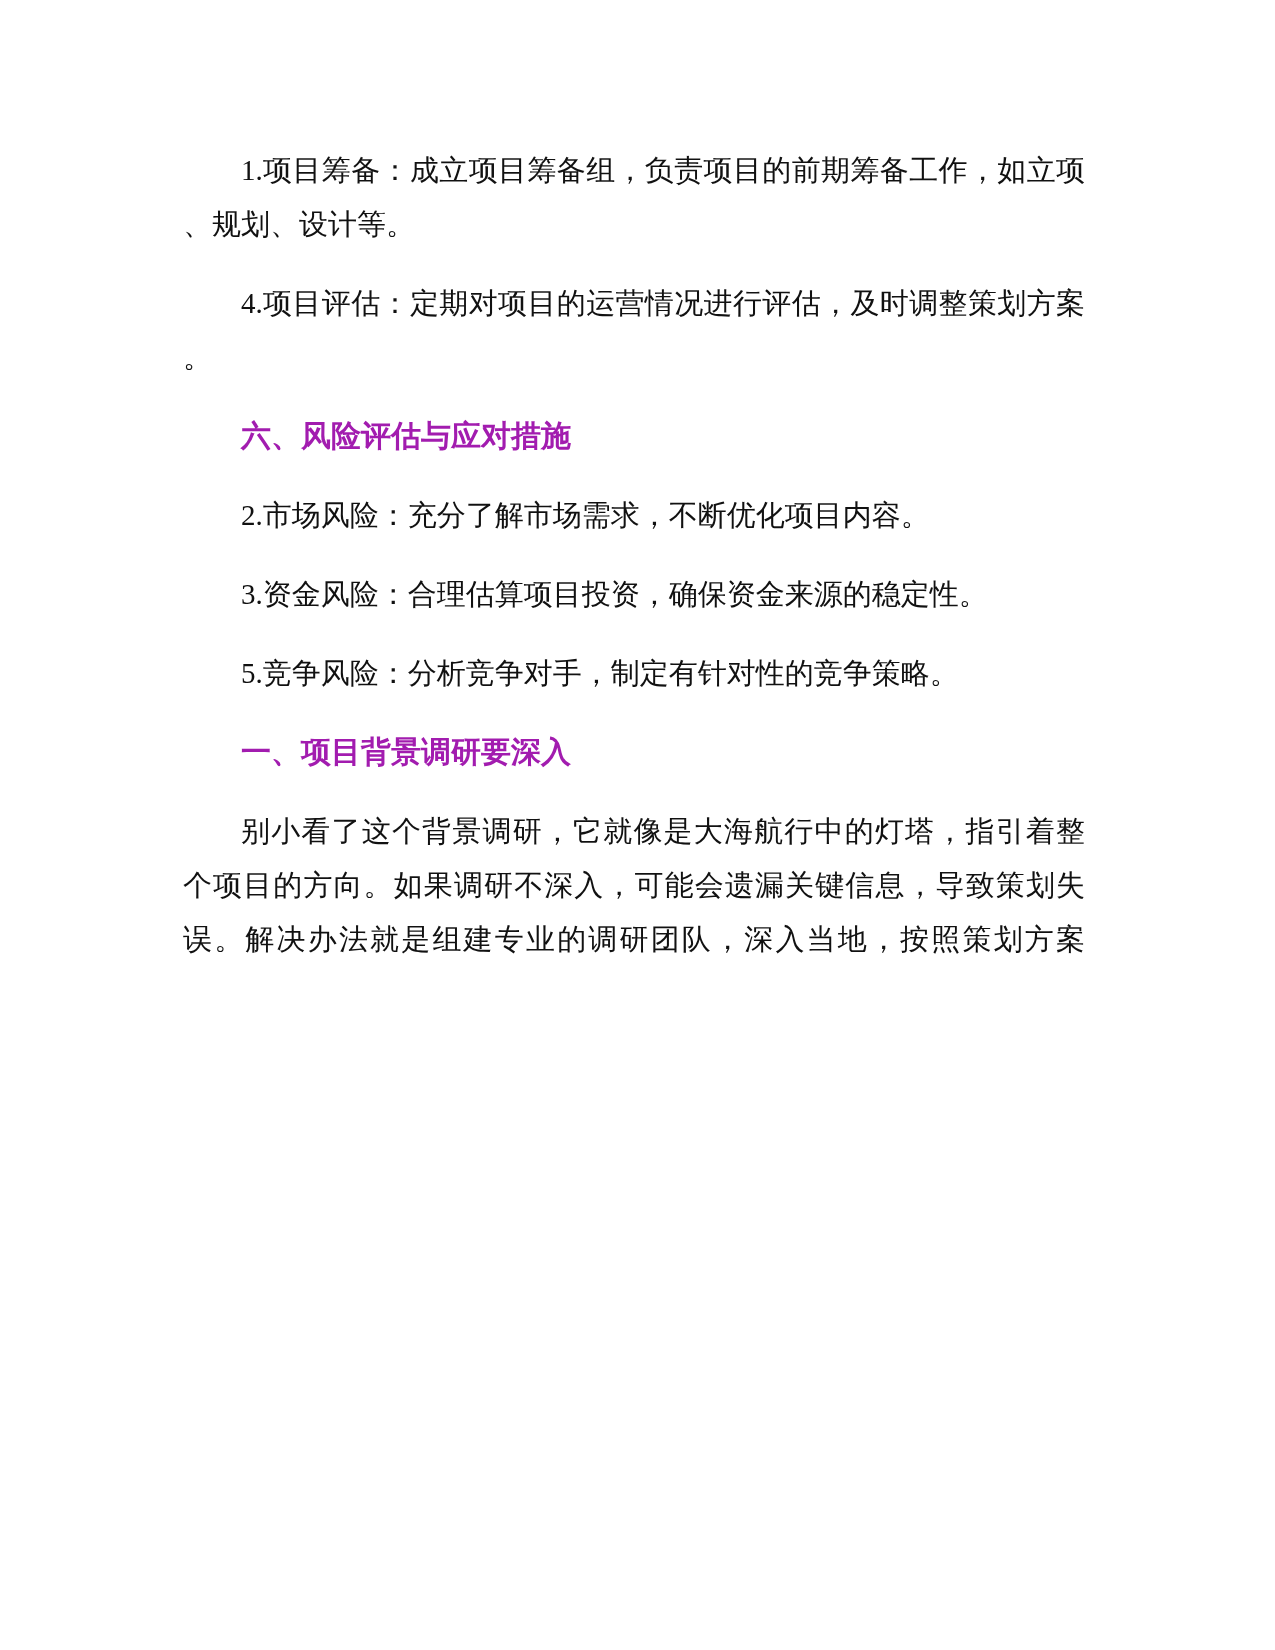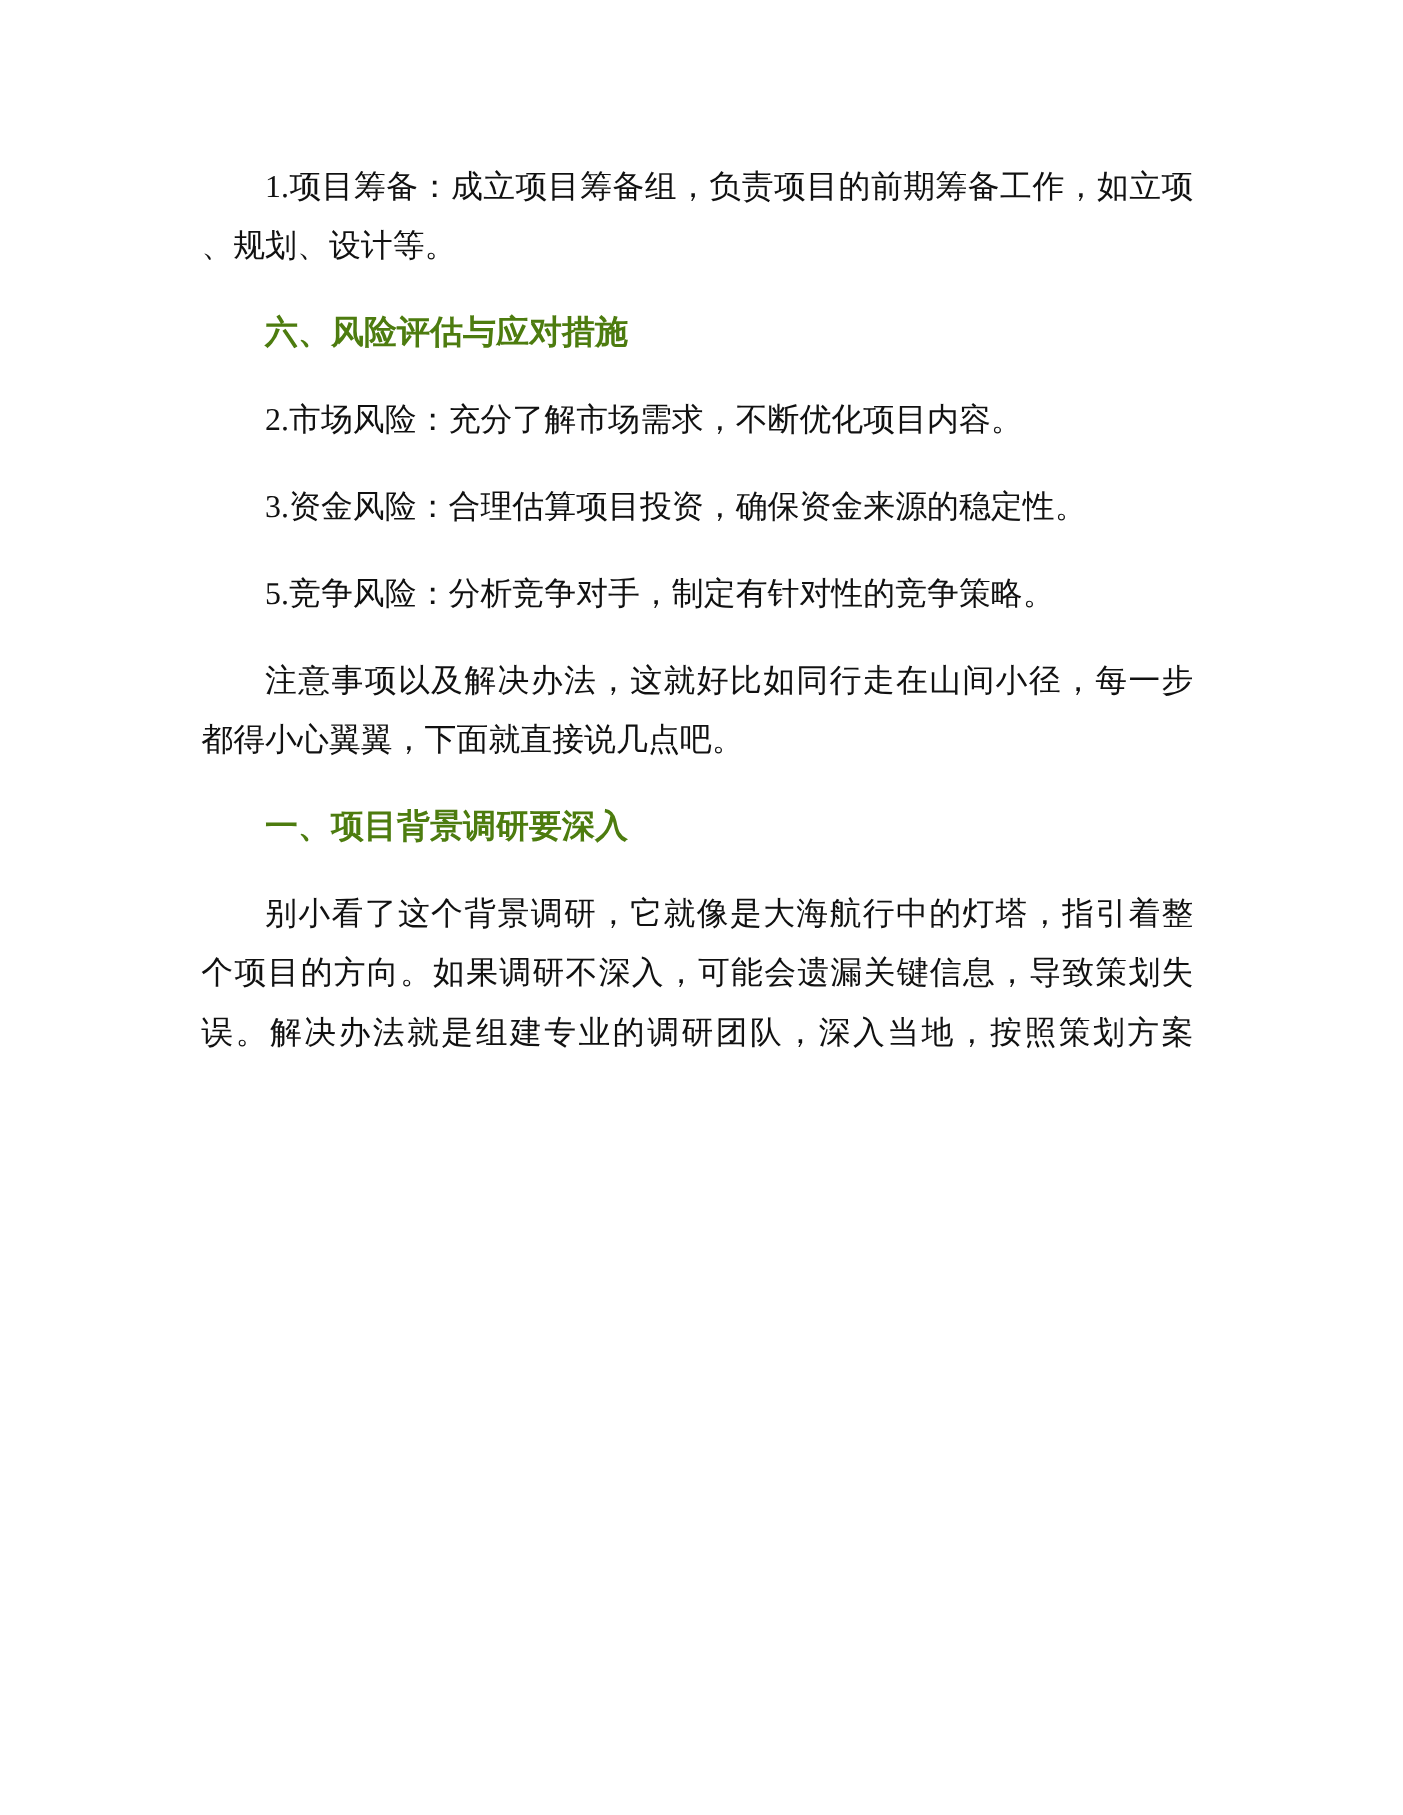--- a/index.html
+++ b/index.html
@@ -38,57 +38,57 @@
     text-align-last: justify;
     text-justify: inter-character;
   }
   .heading {
     margin: 0 0 25px 0;
     font-family: "Liberation Sans", "DejaVu Sans", sans-serif;
     font-weight: bold;
     font-size: 30px;
     line-height: 54px;
     text-indent: 58px;
-    color: #4d7c0f;
+    color: #a21caf;
   }
 </style>
 </head>
 <body>
 
 <div class="page">
   <div class="content">
 
     <div class="para">
       <div class="line indent fill">1.项目筹备：成立项目筹备组，负责项目的前期筹备工作，如立项</div>
       <div class="line">、规划、设计等。</div>
     </div>
 
 
 
+    <div class="para">
+      <div class="line indent fill">4.项目评估：定期对项目的运营情况进行评估，及时调整策划方案</div>
+      <div class="line">。</div>
+    </div>
 
     <div class="heading">六、风险评估与应对措施</div>
 
 
     <div class="para">
       <div class="line indent">2.市场风险：充分了解市场需求，不断优化项目内容。</div>
     </div>
 
     <div class="para">
       <div class="line indent">3.资金风险：合理估算项目投资，确保资金来源的稳定性。</div>
     </div>
 
 
     <div class="para">
       <div class="line indent">5.竞争风险：分析竞争对手，制定有针对性的竞争策略。</div>
     </div>
 
-    <div class="para">
-      <div class="line indent fill">注意事项以及解决办法，这就好比如同行走在山间小径，每一步</div>
-      <div class="line">都得小心翼翼，下面就直接说几点吧。</div>
-    </div>
 
     <div class="heading">一、项目背景调研要深入</div>
 
     <div class="para">
       <div class="line indent fill">别小看了这个背景调研，它就像是大海航行中的灯塔，指引着整</div>
       <div class="line fill">个项目的方向。如果调研不深入，可能会遗漏关键信息，导致策划失</div>
       <div class="line fill">误。解决办法就是组建专业的调研团队，深入当地，按照策划方案</div>
     </div>
 
   </div>

